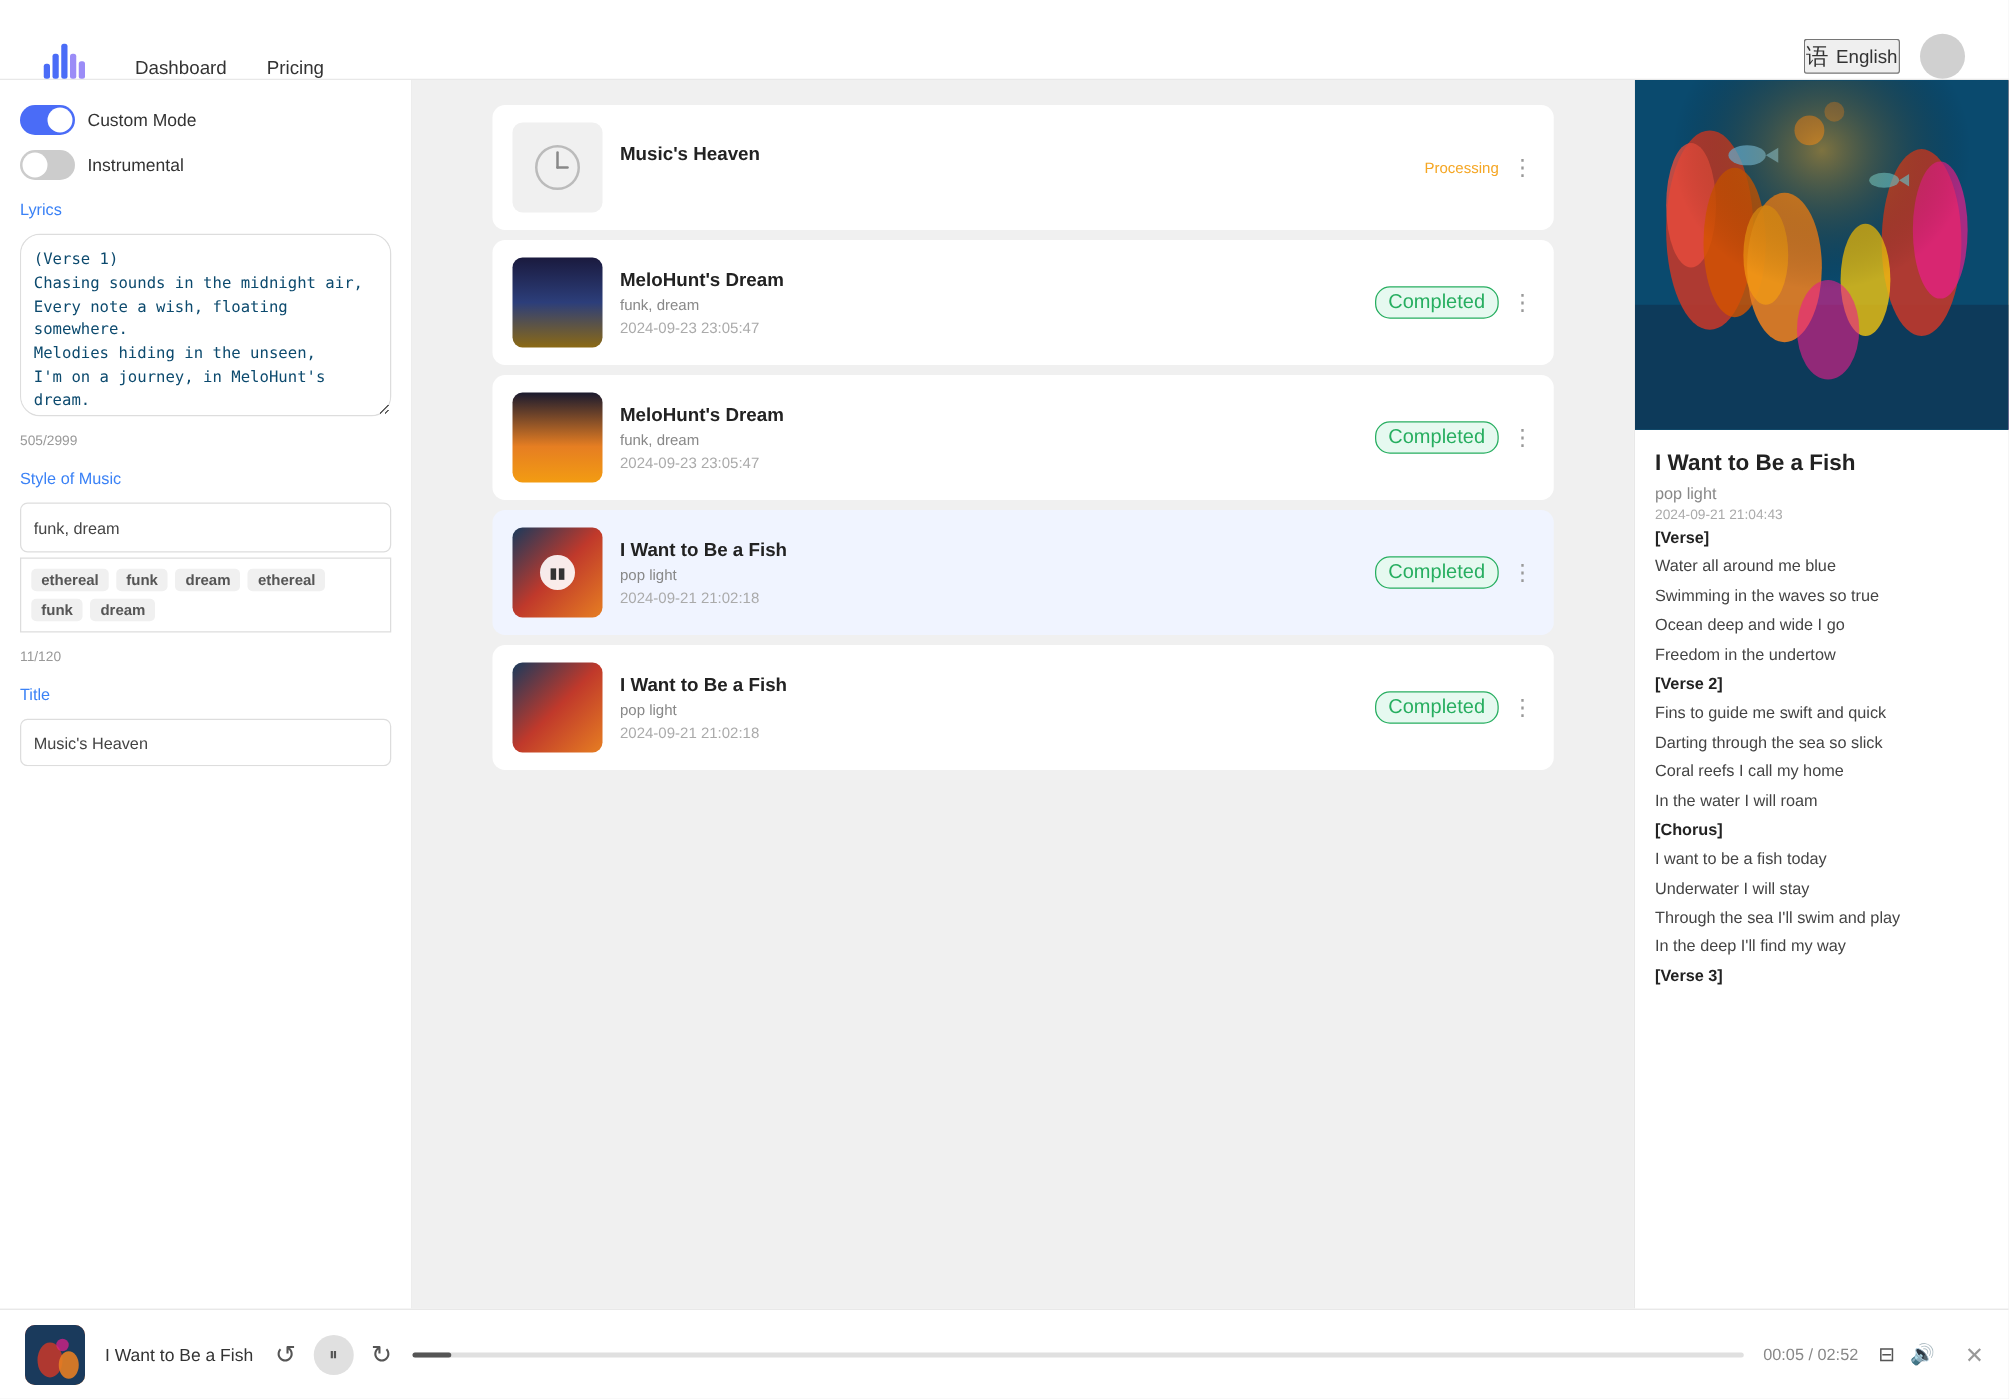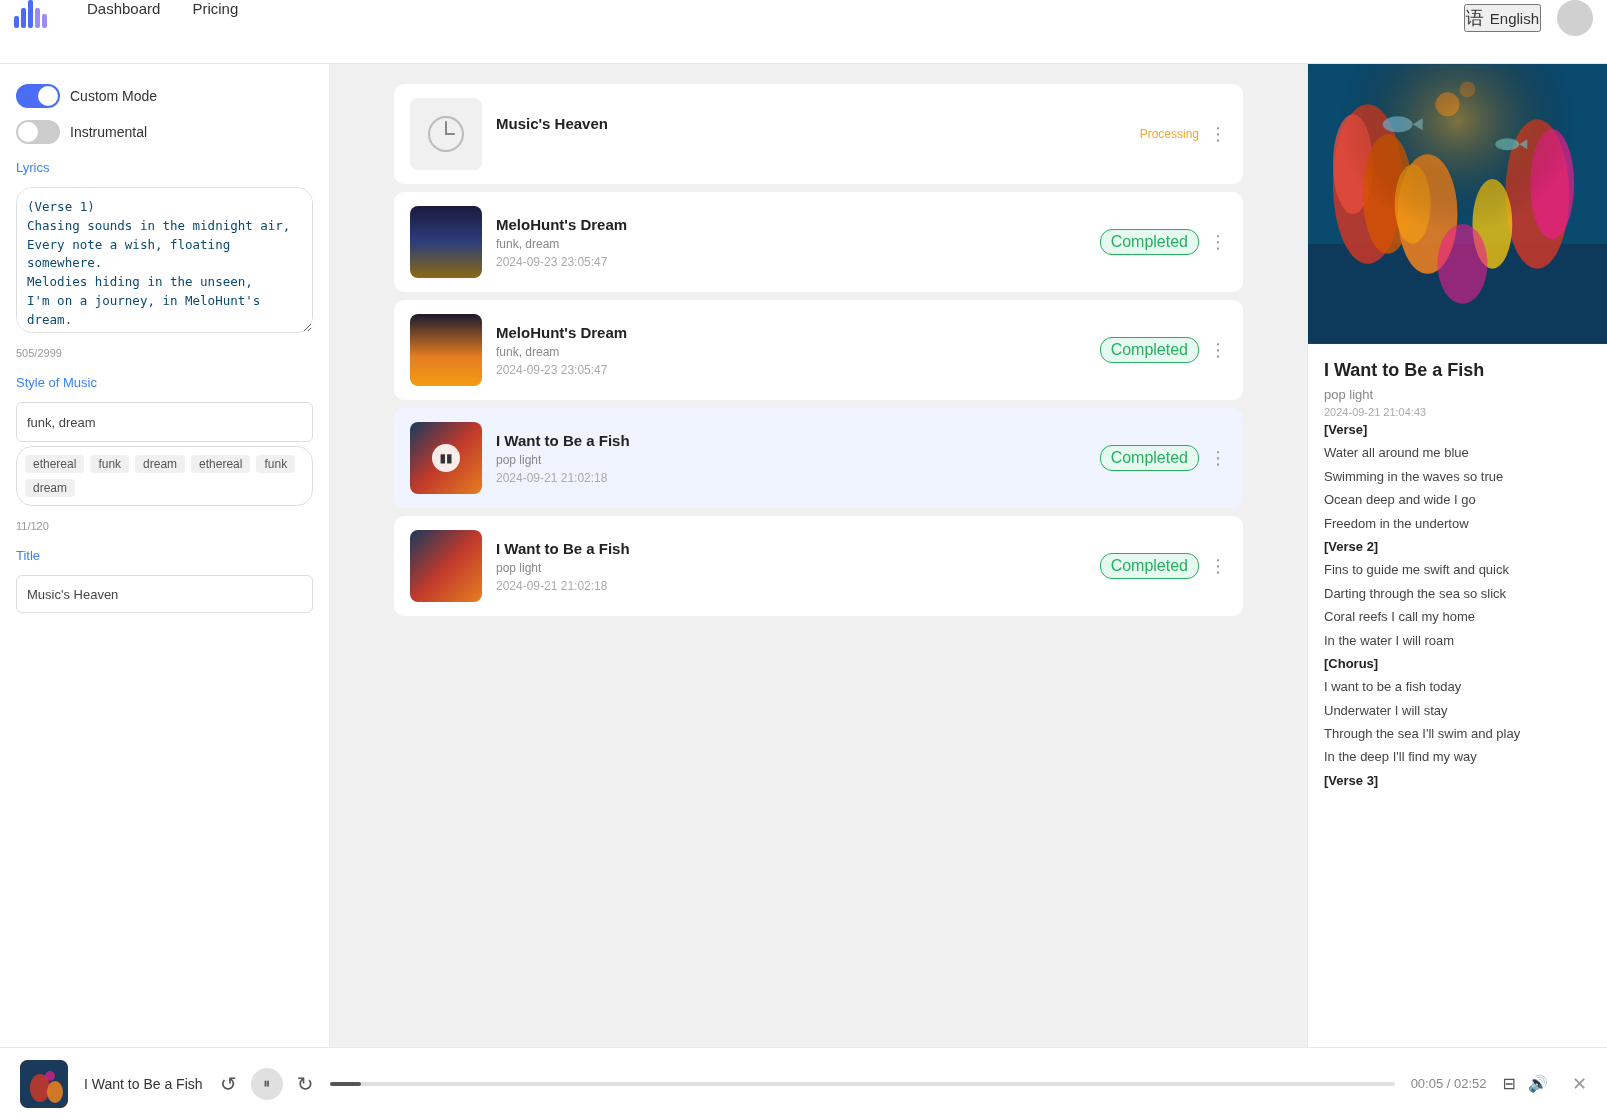--- a/index.html
+++ b/index.html
@@ -2,22 +2,22 @@
 <html><head>
   <meta charset="utf-8">
   <style>
     * { box-sizing: border-box; margin: 0; padding: 0; }
     body { font-family: -apple-system, BlinkMacSystemFont, 'Segoe UI', sans-serif; background: #f0f0f0; display: flex; flex-direction: column; height: 1119px; width: 1607px; overflow: hidden; }
 
     
     .topnav {
       background: #fff;
       display: flex;
-      align-items: flex-start;
-      padding: 0 14px;
+      align-items: flex-end;
+      padding: 0 35px;
       height: 64px;
       border-bottom: 1px solid #e8e8e8;
       flex-shrink: 0;
     }
     .logo-area { display: flex; align-items: center; gap: 8px; margin-right: 40px; }
     .logo-bars { display: flex; align-items: flex-end; gap: 2px; height: 28px; }
     .logo-bar { width: 5px; border-radius: 2px; background: #4a6cf7; }
     .nav-links { display: flex; gap: 32px; }
     .nav-link { font-size: 15px; color: #333; text-decoration: none; cursor: pointer; }
     .nav-right { margin-left: auto; display: flex; align-items: center; gap: 16px; }
@@ -64,24 +64,25 @@
     }
     .char-count { text-align: left; font-size: 11px; color: #999; margin-top: 2px; }
 
     .style-input {
       width: 100%; min-height: 40px;
       border: 1px solid #ddd; border-radius: 6px;
       padding: 8px 10px; font-size: 13px; color: #444;
     }
     .style-tags-area {
       min-height: 60px;
-      border: 1px solid #ddd; border-radius: 16px;
+      border: 1px solid #ddd; border-radius: 0;
       padding: 8px;
       display: flex; flex-wrap: wrap; gap: 6px; align-items: flex-start;
       margin-top: -8px;
+      font-weight: bold;
     }
     .style-tag {
       background: #f0f0f0; border-radius: 4px; padding: 2px 8px;
       font-size: 12px; color: #555;
     }
     .title-input {
       width: 100%; height: 38px;
       border: 1px solid #ddd; border-radius: 6px;
       padding: 0 10px; font-size: 13px; color: #444;
     }

